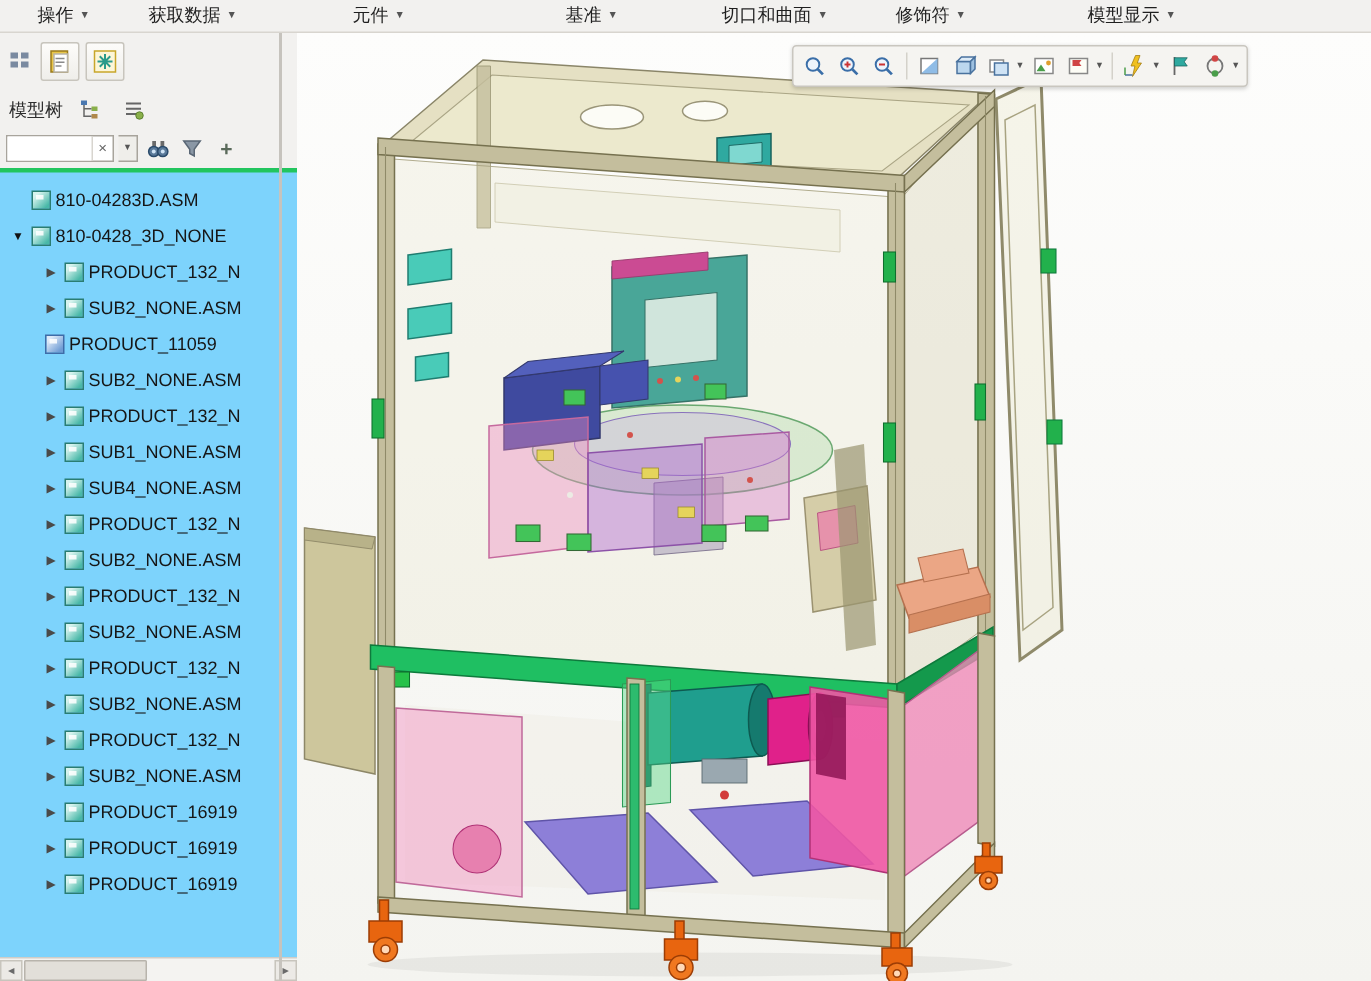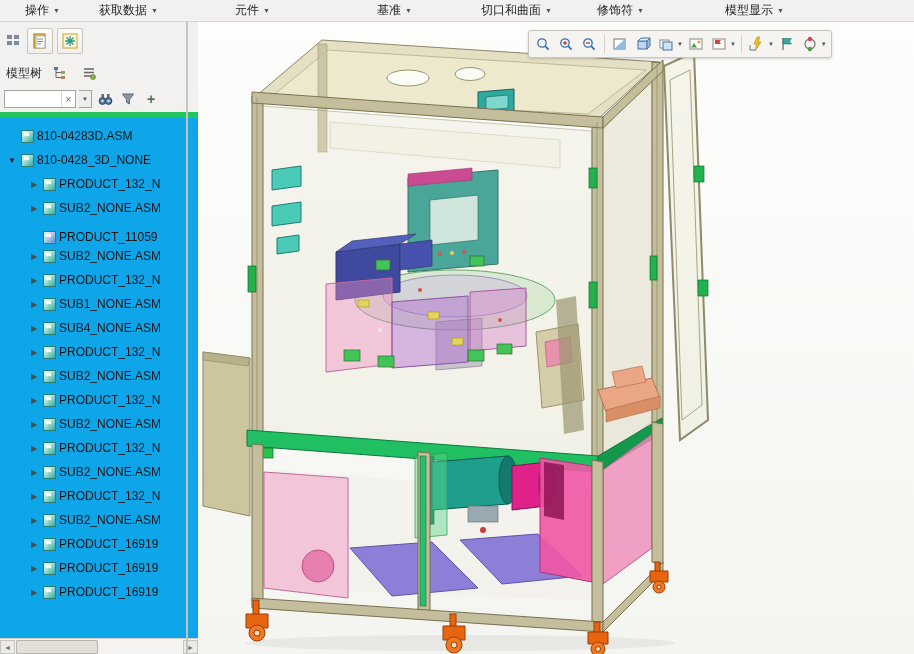--- a/index.html
+++ b/index.html
@@ -31,21 +31,21 @@
 .ph-btn{display:flex;align-items:center;gap:2px;height:20px;padding:0 2px;border:1px solid transparent;border-radius:2px}
 .search-row{height:26px;display:flex;align-items:center;gap:3px;padding:0 4px}
 .search-box{display:flex;align-items:center;height:18px;background:#fff;border:1px solid #a8a49c}
 .search-box input{width:56px;height:16px;border:none;outline:none;font-size:11px;padding:0 3px;font-family:inherit}
 .clear-btn{width:14px;height:16px;font-size:10px;color:#666;display:flex;align-items:center;justify-content:center;border-left:1px solid #d8d5cf}
 .dd-btn{width:13px;height:18px;font-size:6px;color:#555;display:flex;align-items:center;justify-content:center;border:1px solid #a8a49c;border-left:none;background:#efeeea}
 .sr-btn{width:20px;height:20px;display:flex;align-items:center;justify-content:center;border:1px solid transparent;border-radius:2px}
 .plus-glyph{font-size:14px;color:#5a6a5a;font-weight:bold}
 
 
-.tree{flex:1;background:#0ea5e9;border-top:6px solid #22c55e;overflow:hidden;padding-top:6px}
+.tree{flex:1;background:#7dd3fc;border-top:3px solid #22c55e;overflow:hidden;padding-top:6px}
 .tree-row{display:flex;align-items:center;height:24px;gap:3px;white-space:nowrap;cursor:default}
 .expander{width:12px;flex:0 0 12px;font-size:8px;color:#4a4a4a;text-align:center}
 .expander.open{color:#111}
 .ticon{width:13px;height:13px;flex:0 0 13px;border:1px solid #2a7d72;background:linear-gradient(135deg,#d6f3ee 20%,#49b8a8 85%);position:relative}
 .ticon.prt{border-color:#3f6ca8;background:linear-gradient(135deg,#dde9f8 20%,#6f9cd4 85%)}
 .ticon::after{content:"";position:absolute;left:2px;top:2px;width:5px;height:3px;background:rgba(255,255,255,.85)}
 .tlabel{font-size:12px;color:#161616}
 
 
 .hscroll{height:16px;background:#f4f3f1;border-top:1px solid #d0cdc7;position:relative}
@@ -422,21 +422,21 @@
       <div class="tree-row" style="padding-left: 28px;">
         <span class="expander">▶</span>
         <span class="ticon"></span>
         <span class="tlabel">PRODUCT_132_N</span>
       </div>
       <div class="tree-row" style="padding-left: 28px;">
         <span class="expander">▶</span>
         <span class="ticon"></span>
         <span class="tlabel">SUB2_NONE.ASM</span>
       </div>
-      <div class="tree-row" style="padding-left: 28px; align-items: flex-end;">
+      <div class="tree-row" style="padding-left: 15px;">
         <span class="expander"></span>
         <span class="ticon prt"></span>
         <span class="tlabel">PRODUCT_11059</span>
       </div>
       <div class="tree-row" style="padding-left: 28px;">
         <span class="expander">▶</span>
         <span class="ticon"></span>
         <span class="tlabel">SUB2_NONE.ASM</span>
       </div>
       <div class="tree-row" style="padding-left: 28px;">

